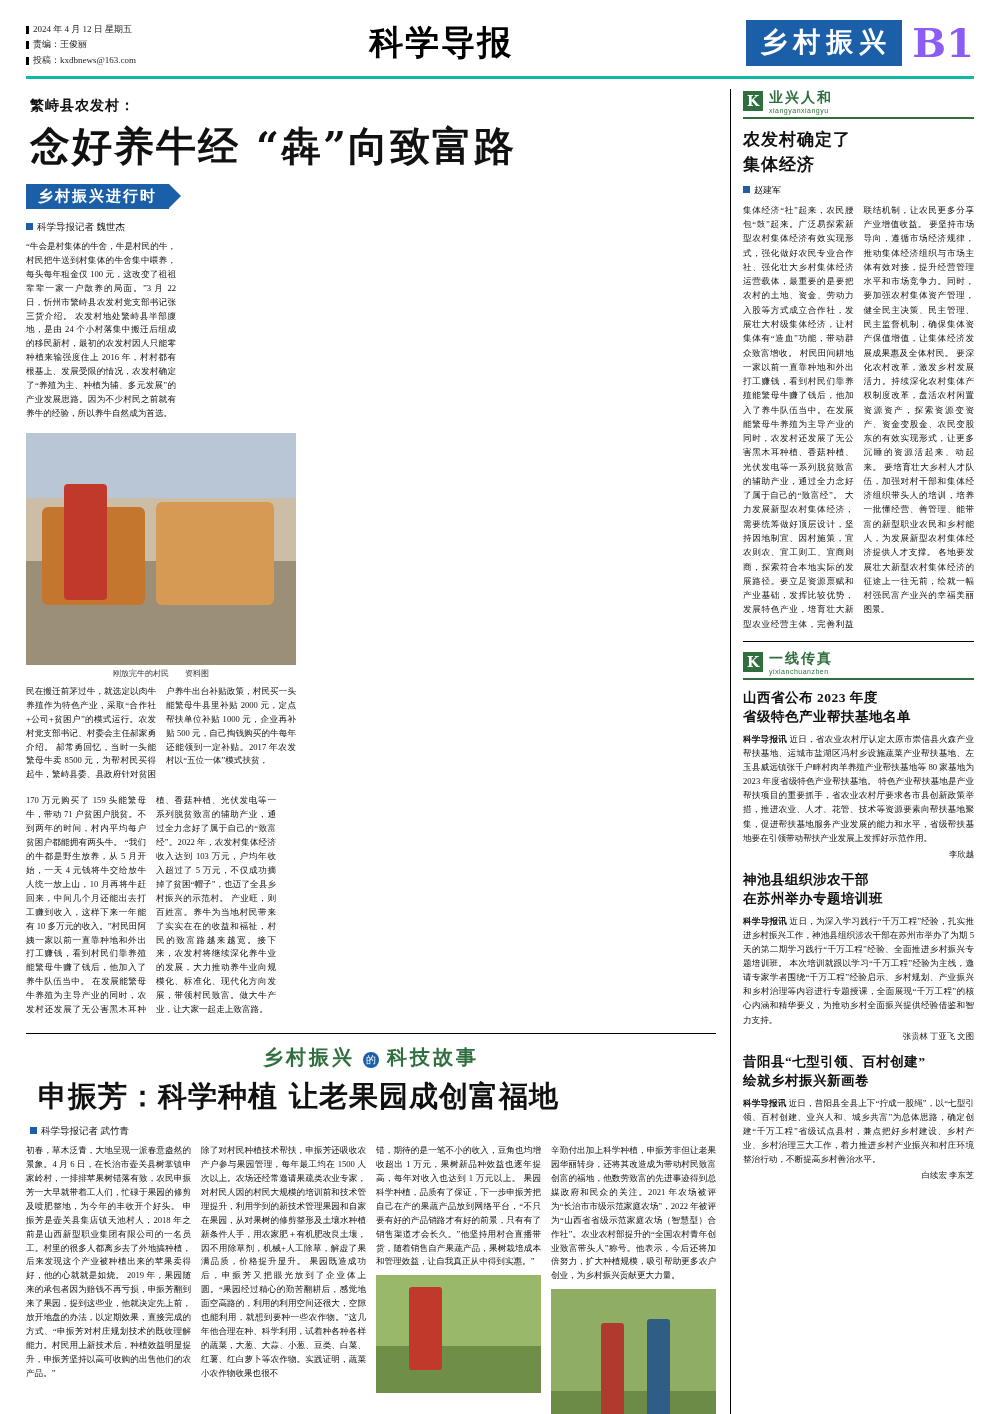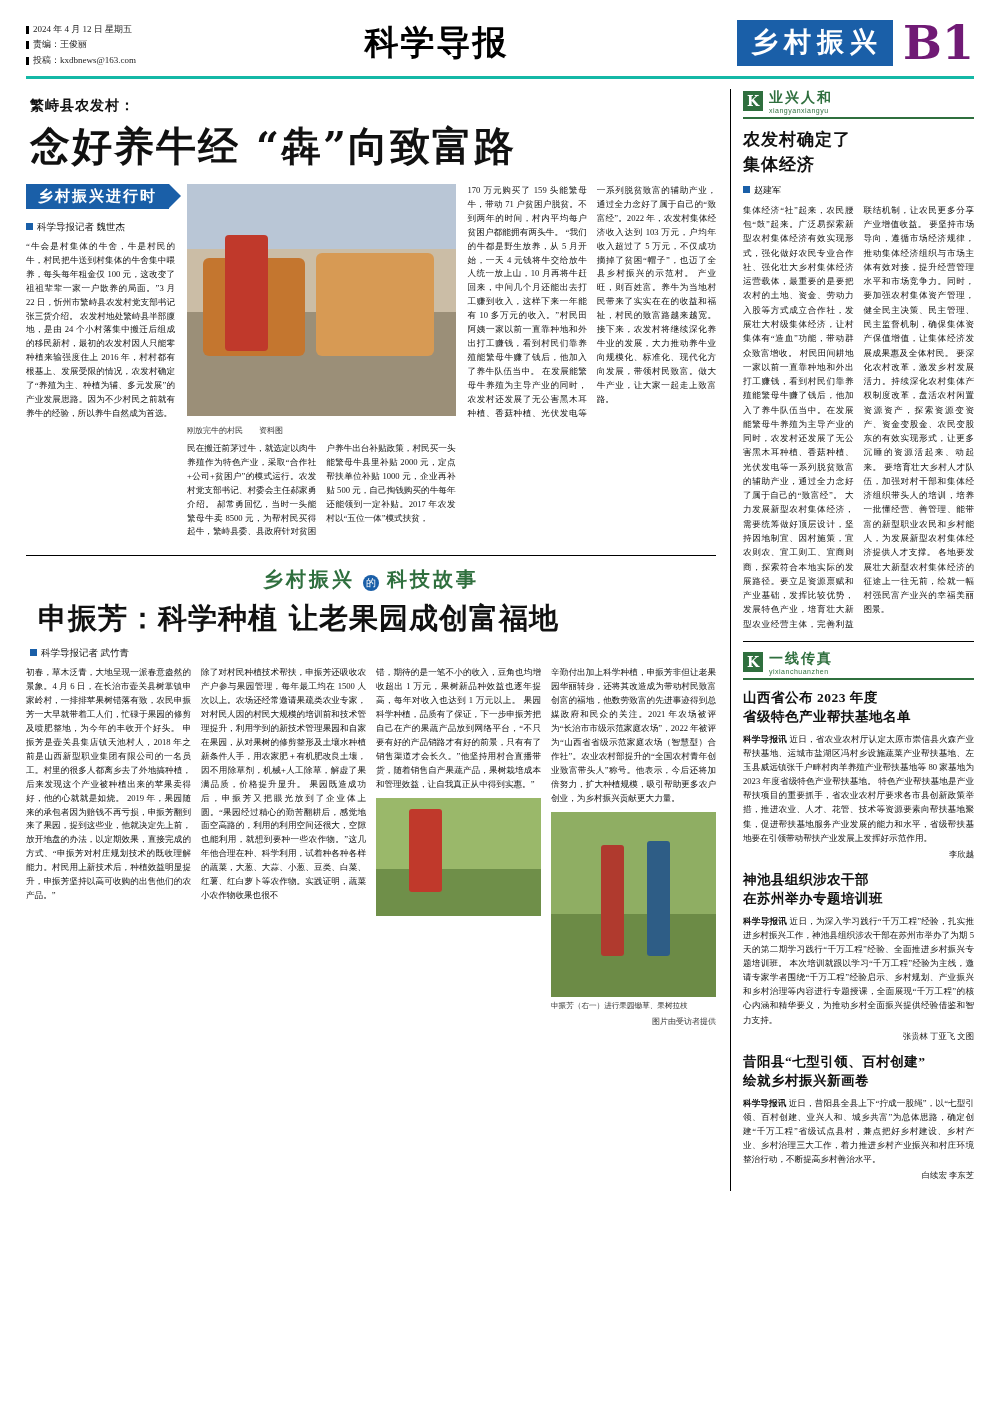--- a/index.html
+++ b/index.html
@@ -15,42 +15,42 @@
 
   
   .masthead{display:flex;align-items:flex-start;justify-content:space-between;border-bottom:3px solid #14b8a6;padding-bottom:8px;}
   .mh-left{font-size:9px;line-height:1.7;color:#222;padding-top:4px;}
   .mh-left div{white-space:nowrap;}
   .mh-left .bar{display:inline-block;width:3px;height:8px;background:#000;margin-right:4px;vertical-align:middle;}
   .mh-center{flex:1;text-align:center;padding-top:2px;}
   .mh-title{font-family:"DejaVu Serif",serif;font-weight:bold;font-size:34px;letter-spacing:2px;color:#000;}
   .mh-right{display:flex;align-items:center;gap:10px;padding-top:2px;}
   .mh-badge{background:#1a5fa8;color:#fff;font-size:27px;font-weight:bold;letter-spacing:6px;padding:4px 10px 6px 14px;font-family:"DejaVu Serif",serif;}
-  .mh-page{font-family:"DejaVu Serif",serif;font-size:46px;font-weight:bold;color:#701a75;line-height:1;}
+  .mh-page{font-family:"DejaVu Serif",serif;font-size:40px;font-weight:bold;color:#8b5cf6;line-height:1;}
 
   
   .body-wrap{display:flex;gap:14px;margin-top:10px;}
   .left-col{width:690px;}
   .right-col{width:232px;border-left:1px solid #000;padding-left:12px;}
 
   
   .kicker{font-size:14px;font-weight:bold;margin:8px 0 2px 4px;letter-spacing:1px;}
   .headline{font-size:40px;font-weight:bold;letter-spacing:2px;margin:4px 0 10px 4px;font-family:"DejaVu Serif",serif;}
 
   .section-tag{display:inline-block;background:#1a5fa8;color:#fff;font-size:15px;font-weight:bold;letter-spacing:2px;padding:3px 12px;position:relative;margin-bottom:8px;}
   .section-tag:after{content:"";position:absolute;right:-12px;top:0;border-left:12px solid #1a5fa8;border-top:12px solid transparent;border-bottom:12px solid transparent;}
 
   .byline{font-size:9.5px;margin:4px 0 6px 0;}
   .byline .sq{display:inline-block;width:7px;height:7px;background:#1a5fa8;margin-right:4px;}
 
-  .article-top{display:flex;gap:12px;}
+  .article-top{display:flex;gap:12px;flex-direction:column;}
   .col-text{font-size:8.6px;line-height:1.62;text-align:justify;column-gap:10px;}
   .col-a{width:150px;}
   .photo-block{width:270px;}
-  .photo-caption{font-size:8px;text-align:left;margin-top:9px;color:#333;}
+  .photo-caption{font-size:8px;text-align:center;margin-top:3px;color:#333;}
   .col-c{width:250px;columns:2;column-gap:10px;font-size:8.6px;line-height:1.62;text-align:justify;}
 
   .ph{background:#cfcfcf;position:relative;overflow:hidden;}
   .ph-cow{height:232px;background:
      linear-gradient(#b9c6d6 0 28%, #cbbda6 28% 55%, #9b8f78 55% 100%);}
   .ph-cow:before{content:"";position:absolute;left:6%;top:32%;width:38%;height:42%;background:#c4762f;border-radius:6px;}
   .ph-cow:after{content:"";position:absolute;left:48%;top:30%;width:44%;height:44%;background:#d79a54;border-radius:6px;}
   .ph-person{position:absolute;left:14%;top:22%;width:16%;height:50%;background:#c0392b;border-radius:4px;}
 
   .ph-field{height:300px;background:

